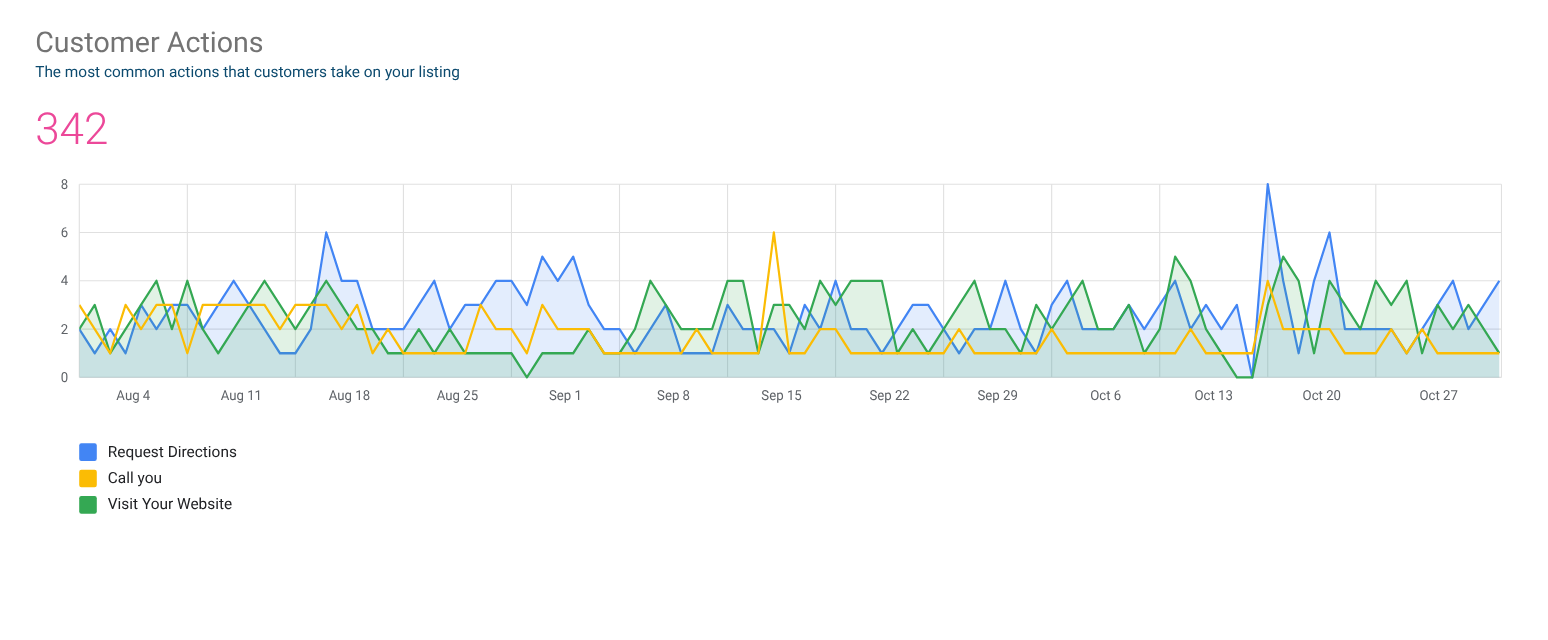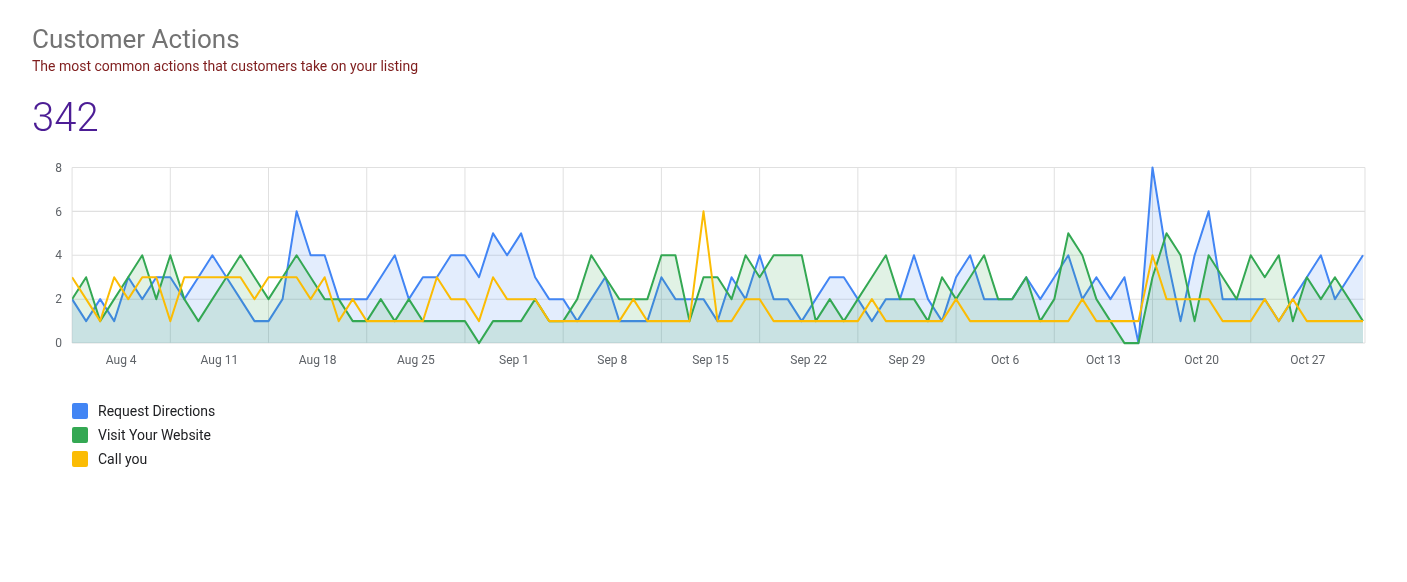--- a/index.html
+++ b/index.html
@@ -12,27 +12,27 @@
       min-height: 582px;
     }
     h1 {
       font-size: 26px;
       font-weight: 400;
       color: #737373;
       margin-bottom: 4px;
     }
     .subtitle {
       font-size: 14px;
-      color: #7f1d1d;
+      color: #0c4a6e;
       margin-bottom: 20px;
     }
     .total {
       font-size: 40px;
       font-weight: 300;
-      color: #4c1d95;
+      color: #ec4899;
       margin-bottom: 16px;
     }
     .chart-area {
       position: relative;
       width: 100%;
       height: 230px;
     }
     .chart-svg {
       width: 100%;
       height: 100%;
@@ -601,20 +601,20 @@
       " fill="none" stroke="#FBBC04" stroke-width="2" stroke-linejoin="round"></polyline>
   </svg>
 </div>
 
 <div class="legend">
   <div class="legend-item">
     <div class="legend-box" style="background:#4285F4;"></div>
     <span>Request Directions</span>
   </div>
   <div class="legend-item">
+    <div class="legend-box" style="background:#FBBC04;"></div>
+    <span>Call you</span>
+  </div>
+  <div class="legend-item">
     <div class="legend-box" style="background:#34A853;"></div>
     <span>Visit Your Website</span>
   </div>
-  <div class="legend-item">
-    <div class="legend-box" style="background:#FBBC04;"></div>
-    <span>Call you</span>
-  </div>
 </div>
 
 </body></html>

